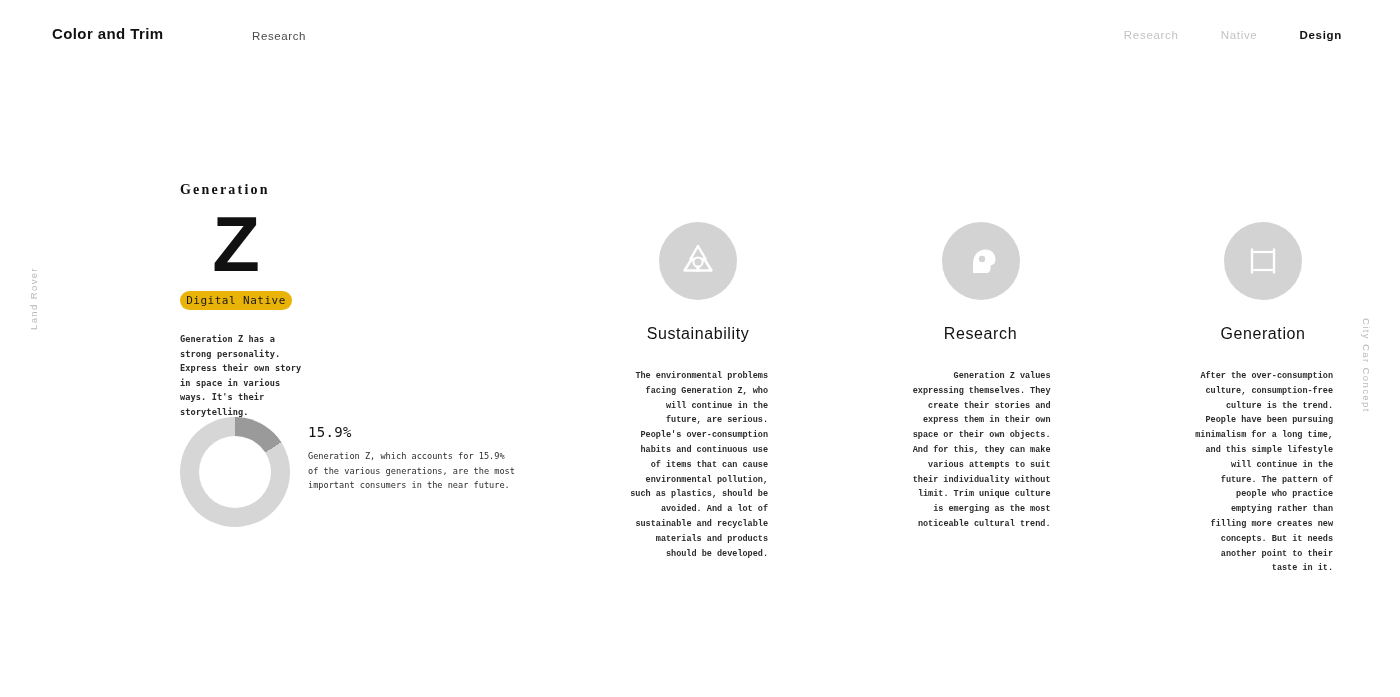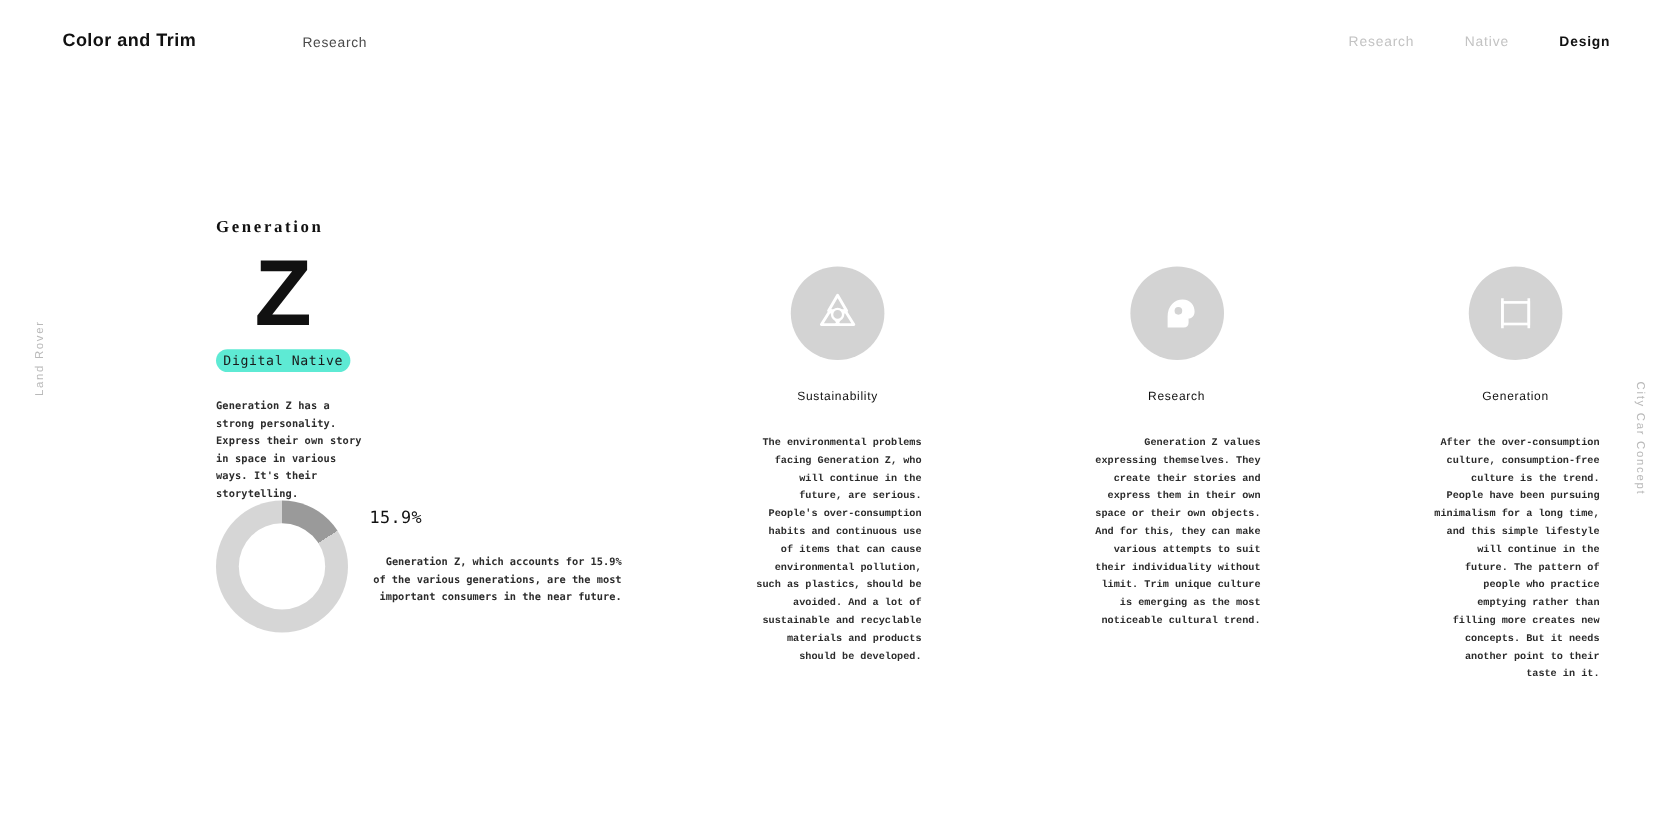--- a/index.html
+++ b/index.html
@@ -103,21 +103,21 @@
     text-align: center;
     width: 112px;
     margin-top: 10px;
     letter-spacing: 0;
   }
   .hero-pill {
     margin-top: 10px;
     width: 112px;
     height: 19px;
     border-radius: 10px;
-    background: #5eead4;
+    background: #eab308;
     color: #1a1a1a;
     font-family: "DejaVu Sans Mono", monospace;
     font-size: 11px;
     letter-spacing: 0.5px;
     display: flex;
     align-items: center;
     justify-content: center;
   }
   .hero-copy {
     margin-top: 22px;
@@ -156,27 +156,26 @@
     left: 308px; top: 424px;
     width: 210px;
   }
   .stat-value {
     font-family: "DejaVu Sans Mono", monospace;
     font-size: 14px;
     color: #111111;
     letter-spacing: 0.3px;
   }
   .stat-copy {
-    margin-top: 22px;
+    margin-top: 9px;
     font-family: "DejaVu Sans Mono", monospace;
     font-size: 8.6px;
     line-height: 14.6px;
     color: #2c2c2c;
-    font-weight: bold;
-    text-align: right;
+    font-weight: normal;
   }
 
   
   .features {
     position: absolute;
     left: 628px; top: 222px;
     width: 705px;
     display: flex;
     justify-content: space-between;
   }
@@ -190,21 +189,21 @@
     width: 78px; height: 78px;
     border-radius: 50%;
     background: #d3d3d3;
     display: flex;
     align-items: center;
     justify-content: center;
   }
   .f-title {
     margin-top: 25px;
     font-family: "Liberation Sans", sans-serif;
-    font-size: 10px;
+    font-size: 16px;
     letter-spacing: 0.6px;
     color: #111111;
   }
   .f-copy {
     margin-top: 26px;
     width: 140px;
     text-align: right;
     font-family: Liberation Mono, monospace;
     font-size: 8.5px;
     line-height: 14.8px;

